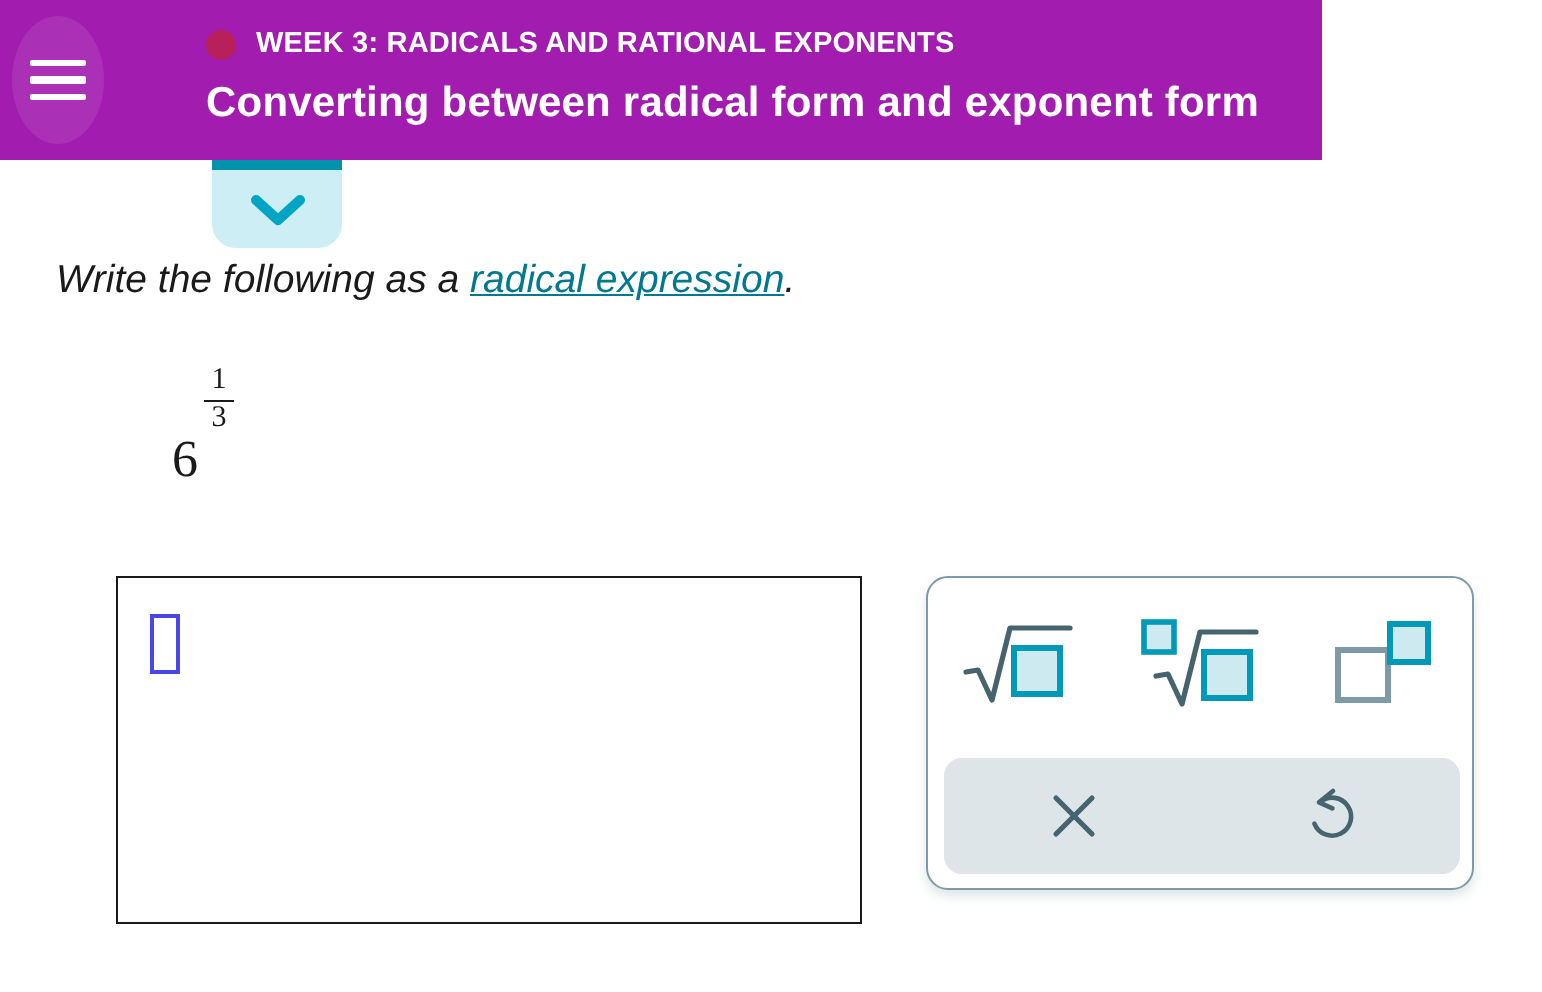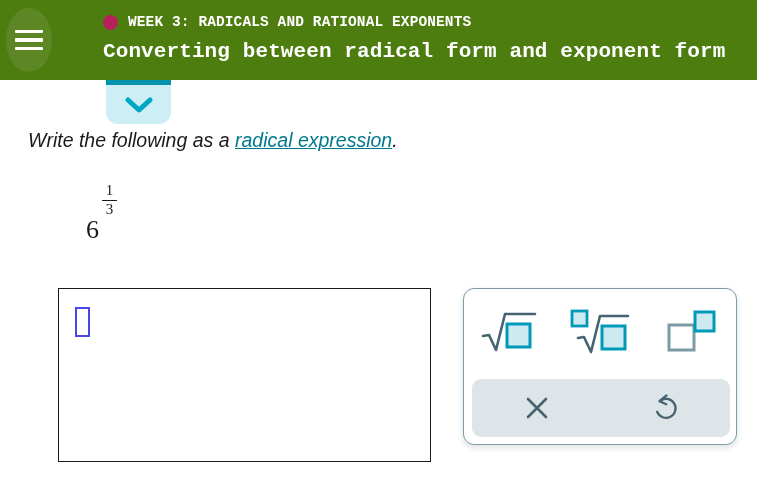--- a/index.html
+++ b/index.html
@@ -13,25 +13,24 @@
     font-family: "Liberation Sans", sans-serif;
     overflow: hidden;
     position: relative;
   }
 
   
   .header {
     position: absolute;
     left: 0;
     top: 0;
-    width: 757px;
+    width: 661px;
     height: 80px;
-    background: #4d7c0f;
-    box-sizing: border-box;
-    font-family: Liberation Mono, monospace;
+    background: #a21caf;
+    box-sizing: border-box;
   }
   .hamburger-wrap {
     position: absolute;
     left: 6px;
     top: 8px;
     width: 46px;
     height: 64px;
     border-radius: 23px / 32px;
     background: rgba(255,255,255,0.09);
     display: flex;

